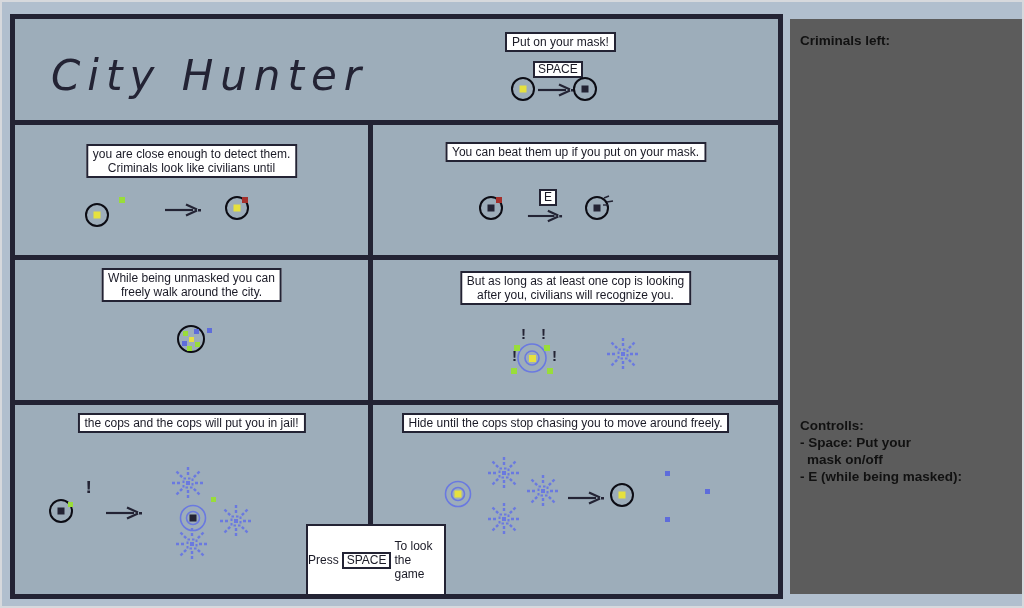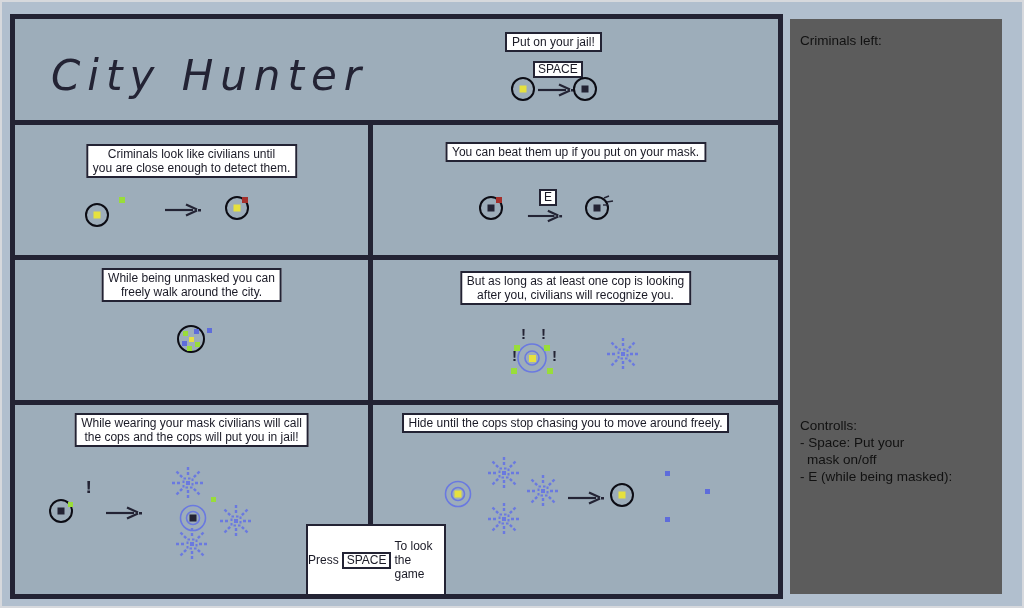--- a/index.html
+++ b/index.html
@@ -47,57 +47,57 @@
   .ctr{left:50%;top:50%;transform:translate(-50%,-50%);}
   .excl{position:absolute;font-family:"Liberation Mono",monospace;font-weight:bold;
         font-size:15px;color:#232334;line-height:15px;}
   .sprite{position:absolute;}
   
   #start-box{position:absolute;left:291px;top:505px;width:136px;height:68px;z-index:5;
         background:#ffffff;border:2px solid #232334;color:#1a1a26;font-size:12px;
         display:flex;align-items:center;justify-content:center;gap:3px;}
   #start-box .key{position:static;}
   
-  #sidebar{position:absolute;left:788px;top:17px;width:212px;height:575px;background:#5c5c5c;color:#111;}
+  #sidebar{position:absolute;left:788px;top:17px;width:232px;height:575px;background:#5c5c5c;color:#111;font-weight:bold;}
   #criminals-left{position:absolute;left:10px;top:14px;font-size:13.5px;}
   #controls{position:absolute;left:10px;top:398px;font-size:13.5px;line-height:17px;}
   #controls .indent{padding-left:7px;}
 </style>
 </head>
 <body>
 
 <div id="screen">
   <div id="game">
     <div class="divider" id="hd1"></div>
     <div class="divider" id="hd2"></div>
     <div class="divider" id="hd3"></div>
     <div class="divider" id="vd"></div>
 
     <div id="game-title">City Hunter</div>
-    <div class="tbox" style="left:490px;top:13px;">Put on your jail!</div>
+    <div class="tbox" style="left:490px;top:13px;">Put on your mask!</div>
     <span class="key" style="left:518px;top:42px;">SPACE</span>
     <div class="actor" style="left:496px;top:58px;">
       <span class="sq sq7 c-yellow ctr"></span>
     </div>
     <svg class="sprite" style="left:522px;top:64px;" width="38" height="14" viewBox="0 0 38 14">
       <g stroke="#232334" stroke-width="2.2" fill="none">
           <path d="M1 7h28"></path>
           <path d="M22 1.5l11 5"></path>
           <path d="M22 12.5l11-5"></path>
         </g>
       <rect x="34" y="6" width="3" height="2.5" fill="#232334"></rect>
     </svg>
     <div class="actor" style="left:558px;top:58px;">
       <span class="sq sq7 c-navy ctr"></span>
     </div>
 
     <div class="panel" id="p1">
       <div class="tbox center" style="top:19px;">
+        <div>you are close enough to detect them.</div>
         <div>Criminals look like civilians until</div>
-        <div>you are close enough to detect them.</div>
       </div>
       <span class="sq sq6 c-green" style="left:104px;top:72px;"></span>
       <div class="actor" style="left:70px;top:78px;">
         <span class="sq sq7 c-yellow ctr"></span>
       </div>
       <svg class="sprite" style="left:148px;top:78px;" width="40" height="14" viewBox="0 0 38 14">
         <g stroke="#232334" stroke-width="2.2" fill="none">
             <path d="M1 7h28"></path>
             <path d="M22 1.5l11 5"></path>
             <path d="M22 12.5l11-5"></path>
@@ -179,21 +179,20 @@
         <g stroke="#6a79e0" stroke-width="2.4" stroke-dasharray="3 2" fill="none">
           <path d="M18 2v9M18 25v9M2 18h9M25 18h9M6.5 6.5l6 6M29.5 6.5l-6 6M6.5 29.5l6-6M29.5 29.5l-6-6"></path>
         </g>
         <rect x="13.5" y="13.5" width="9" height="9" fill="none" stroke="#6a79e0" stroke-width="2" stroke-dasharray="2.5 2"></rect>
         <rect x="16" y="16" width="4" height="4" fill="#6a79e0"></rect>
       </svg>
     </div>
 
     <div class="panel" id="p5">
       <div class="tbox center" style="top:8px;">
-        <div>While wearing your mask civilians will call</div>
         <div>the cops and the cops will put you in jail!</div>
       </div>
       <span class="excl" style="left:68px;top:76px;font-size:19px;">!</span>
       <div class="actor" style="left:34px;top:94px;">
         <span class="sq sq7 c-navy ctr"></span>
         <span class="sq sq5 c-green" style="left:17px;top:1px;"></span>
       </div>
       <svg class="sprite" style="left:90px;top:101px;" width="38" height="14" viewBox="0 0 38 14">
         <g stroke="#232334" stroke-width="2.2" fill="none">
             <path d="M1 7h28"></path>

